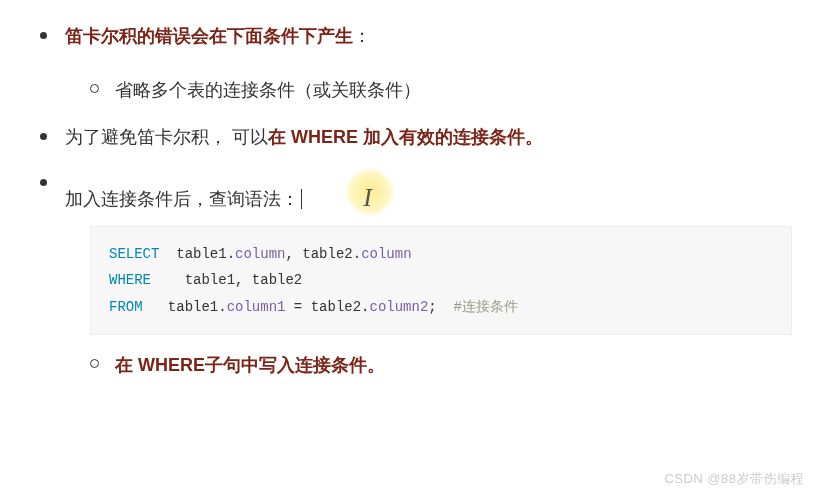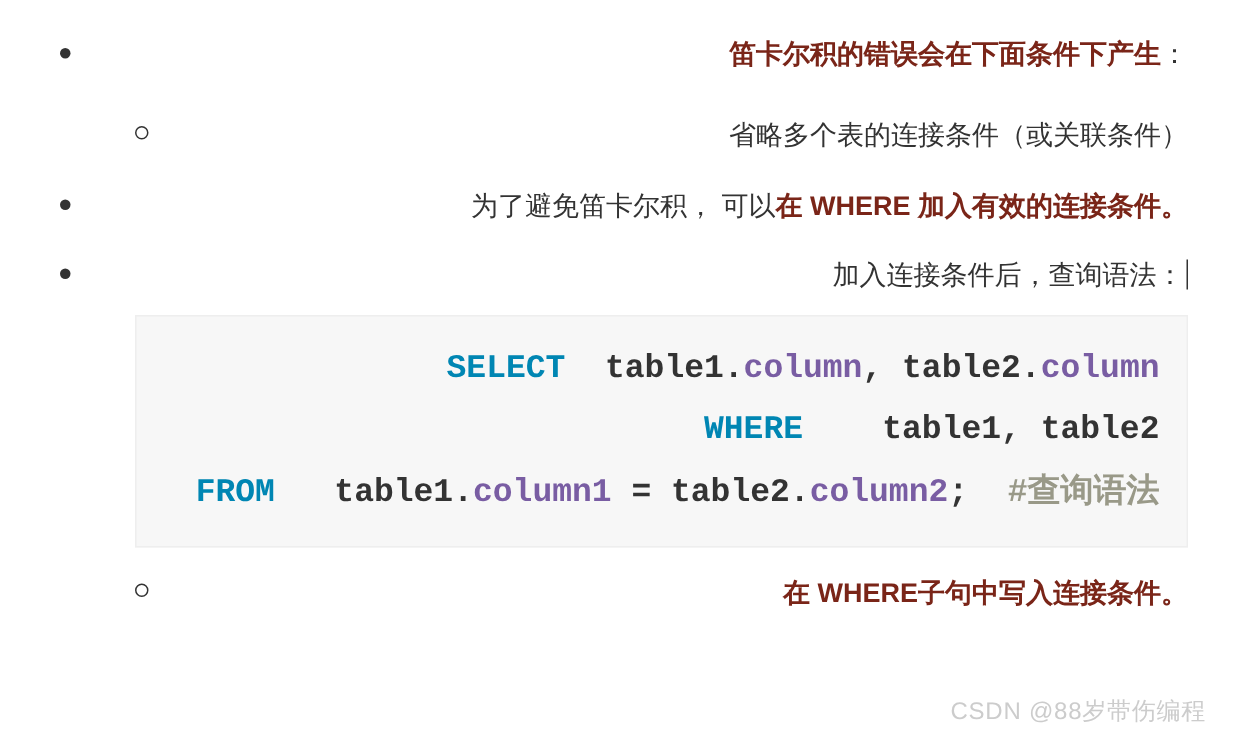--- a/index.html
+++ b/index.html
@@ -1,19 +1,18 @@
 <!DOCTYPE html>
 <html><head>
   <meta charset="utf-8">
   <style>
     * {
       margin: 0;
       padding: 0;
       box-sizing: border-box;
-      text-align: right;
     }
     body {
       font-family: "Microsoft YaHei", "PingFang SC", sans-serif;
       font-size: 18px;
       line-height: 1.8;
       color: #333;
       background: #fff;
       padding: 20px 30px;
       width: 822px;
       height: 500px;
@@ -63,20 +62,21 @@
     .bold-red {
       font-weight: bold;
       color: #7a2518;
     }
     .normal-text {
       color: #333;
     }
     .cursor-hint {
       position: relative;
       display: inline-block;
+      margin-top: 16px;
     }
     .cursor-mark {
       position: absolute;
       right: -70px;
       top: -8px;
       font-family: Georgia, serif;
       font-size: 26px;
       font-style: italic;
       color: #555;
       z-index: 2;
@@ -98,38 +98,37 @@
       background: #333;
       vertical-align: text-bottom;
       margin-left: 2px;
     }
     .code-block {
       background: #f7f7f7;
       border: 1px solid #eee;
       padding: 14px 18px;
       margin: 10px 0 14px 25px;
       font-family: "Consolas", "Courier New", monospace;
-      font-size: 22px;
+      font-size: 14px;
       line-height: 1.9;
-      font-weight: bold;
     }
     .code-line { white-space: pre; }
     .kw { color: #0086b3; }
     .id { color: #333; }
     .dot { color: #333; }
     .col { color: #795da3; }
     .eq { color: #333; }
     .semi { color: #333; }
     .cmt { color: #998; }
     .sp { display: inline; }
     .watermark {
       position: absolute;
       right: 18px;
       bottom: 10px;
-      font-size: 16px;
+      font-size: 13px;
       color: #ccc;
       letter-spacing: 0.5px;
     }
     .bottom-inner {
       padding-left: 25px;
       list-style: none;
     }
     .bottom-inner > li {
       position: relative;
       padding-left: 25px;
@@ -162,21 +161,21 @@
   <li>
     <span class="cursor-hint">
       <span class="normal-text">加入连接条件后，查询语法：</span><span class="bar-cursor"></span>
       <span class="yellow-circle"></span>
       <span class="cursor-mark">I</span>
     </span>
 
     <div class="code-block">
       <div class="code-line"><span class="kw">SELECT</span><span class="sp">  </span><span class="id">table1</span><span class="dot">.</span><span class="col">column</span><span>, </span><span class="id">table2</span><span class="dot">.</span><span class="col">column</span></div>
       <div class="code-line"><span class="kw">WHERE</span><span class="sp">    </span><span class="id">table1, table2</span></div>
-      <div class="code-line"><span class="kw">FROM</span><span class="sp">   </span><span class="id">table1</span><span class="dot">.</span><span class="col">column1</span><span class="eq"> = </span><span class="id">table2</span><span class="dot">.</span><span class="col">column2</span><span class="semi">;</span><span class="sp">  </span><span class="cmt">#查询语法</span></div>
+      <div class="code-line"><span class="kw">FROM</span><span class="sp">   </span><span class="id">table1</span><span class="dot">.</span><span class="col">column1</span><span class="eq"> = </span><span class="id">table2</span><span class="dot">.</span><span class="col">column2</span><span class="semi">;</span><span class="sp">  </span><span class="cmt">#连接条件</span></div>
     </div>
 
     <ul class="bottom-inner">
       <li>
         <span class="bold-red">在 WHERE子句中写入连接条件。</span>
       </li>
     </ul>
   </li>
 </ul>
 

